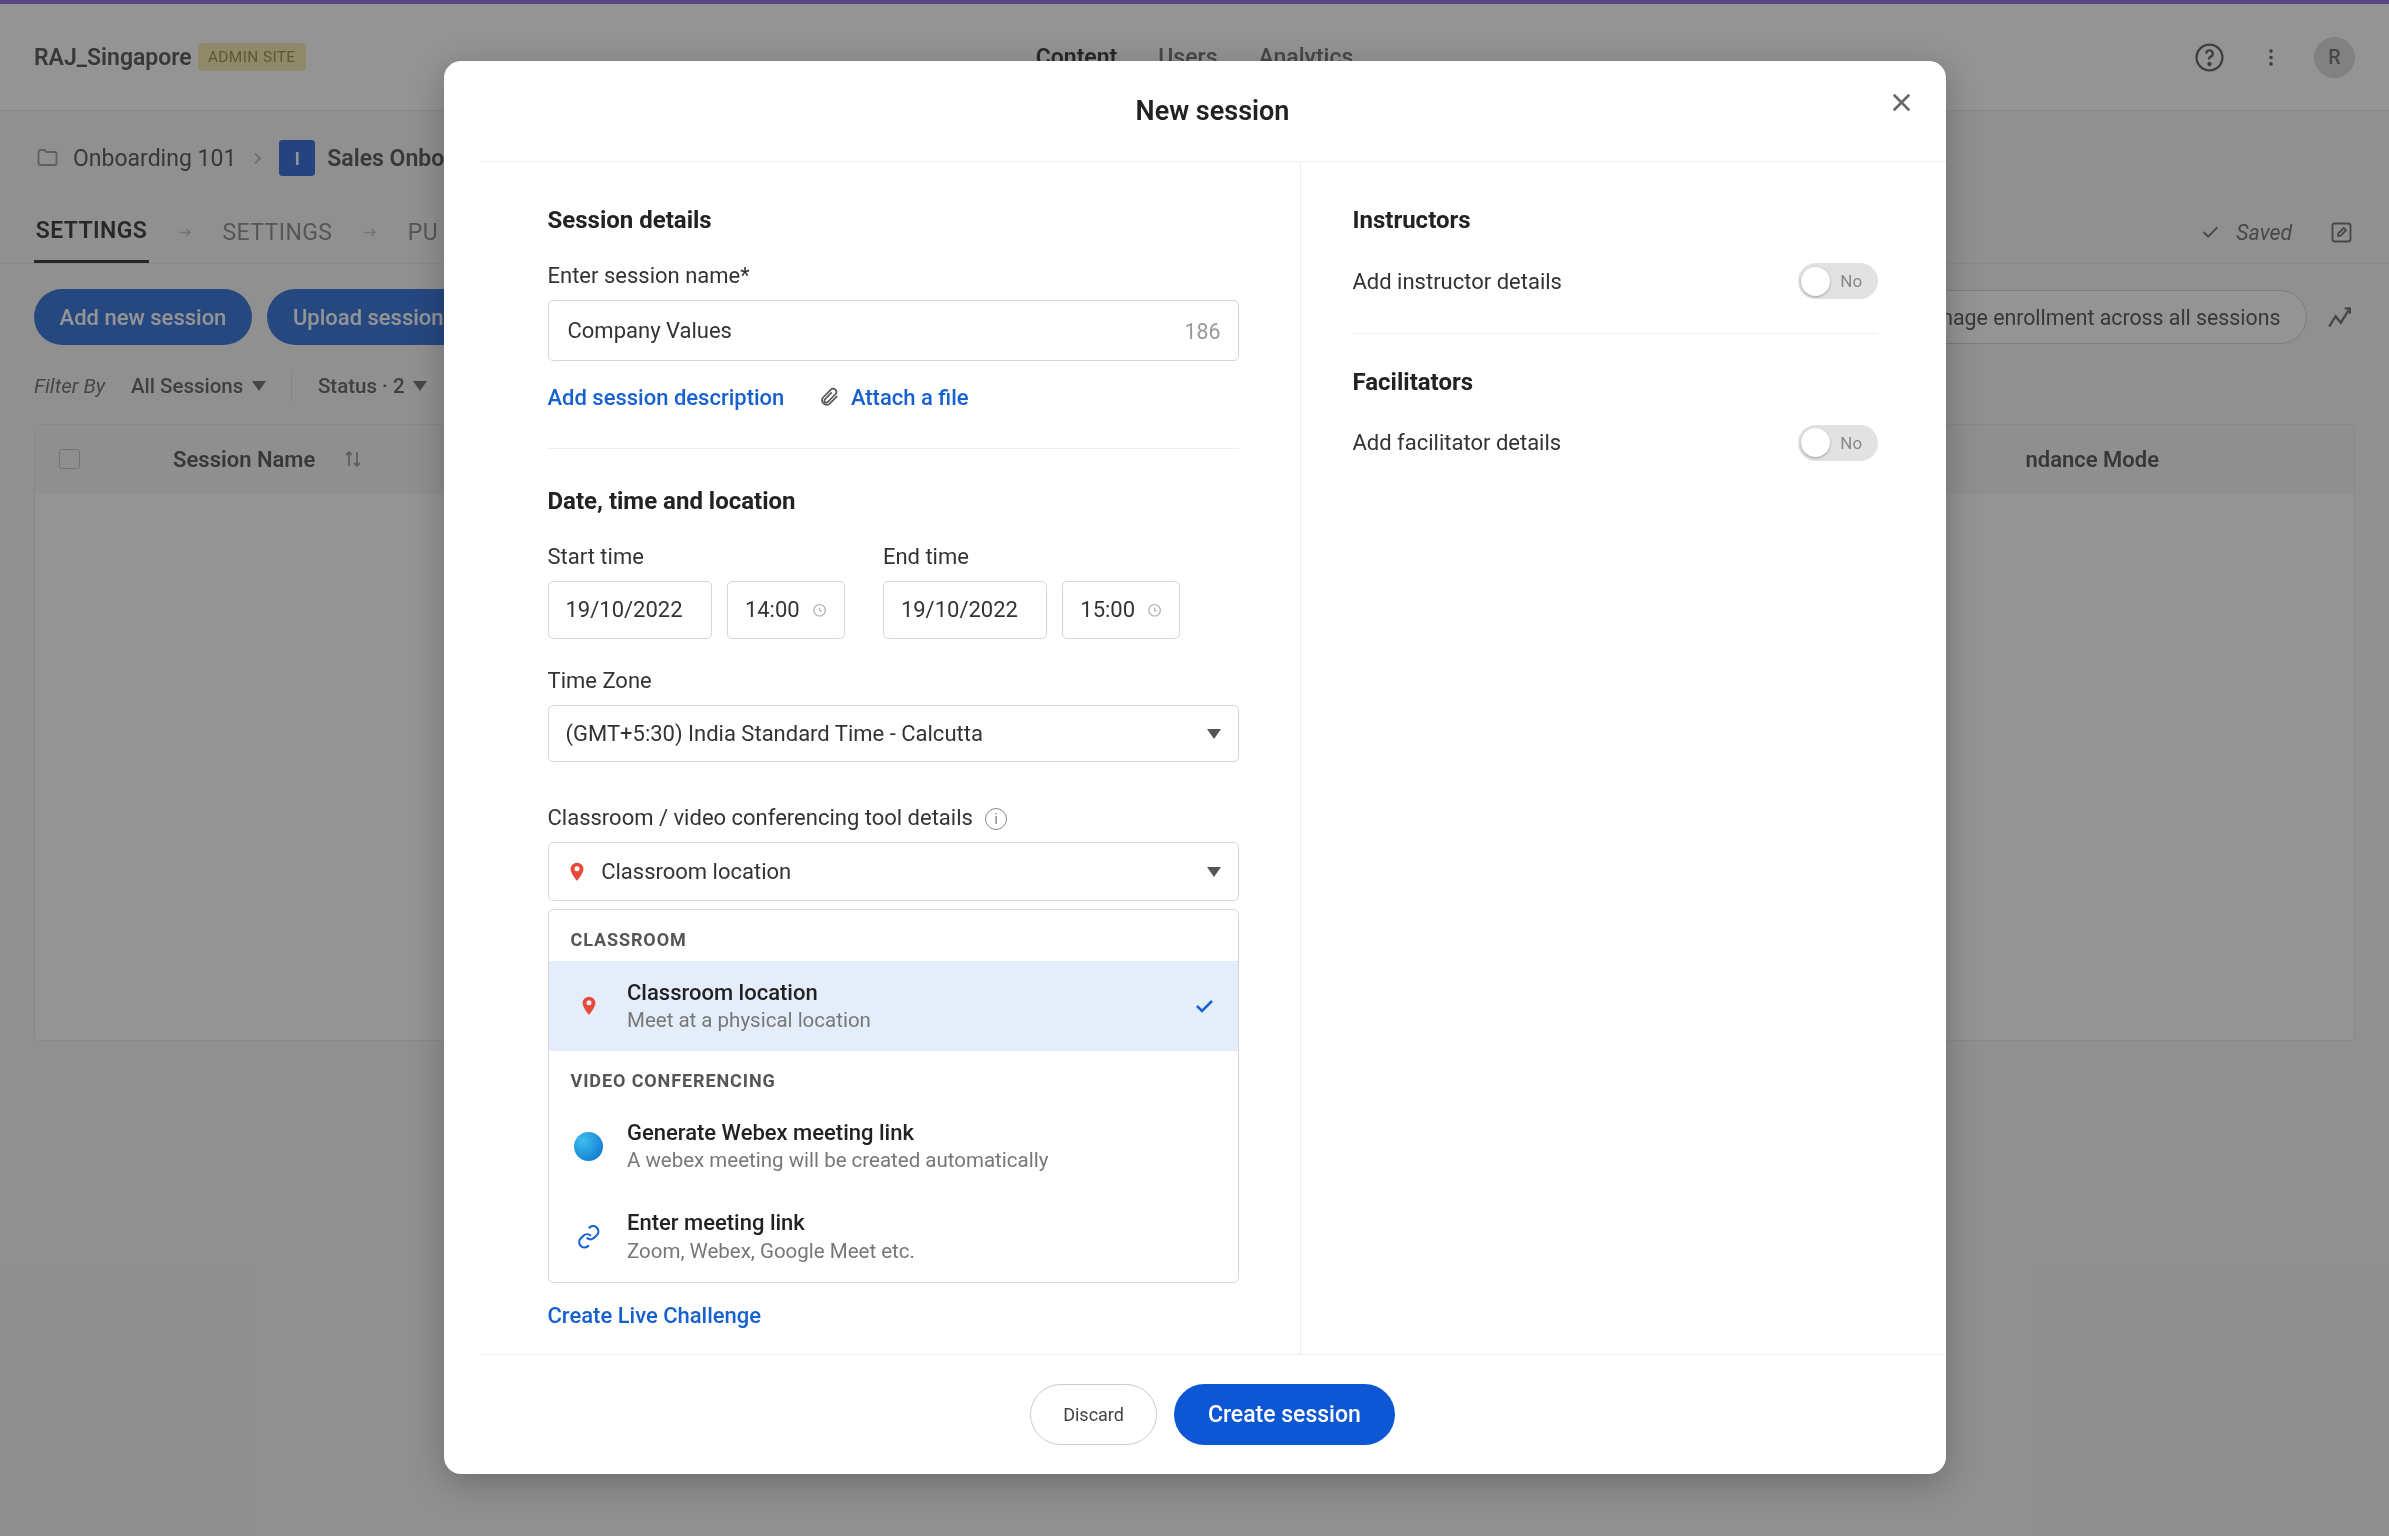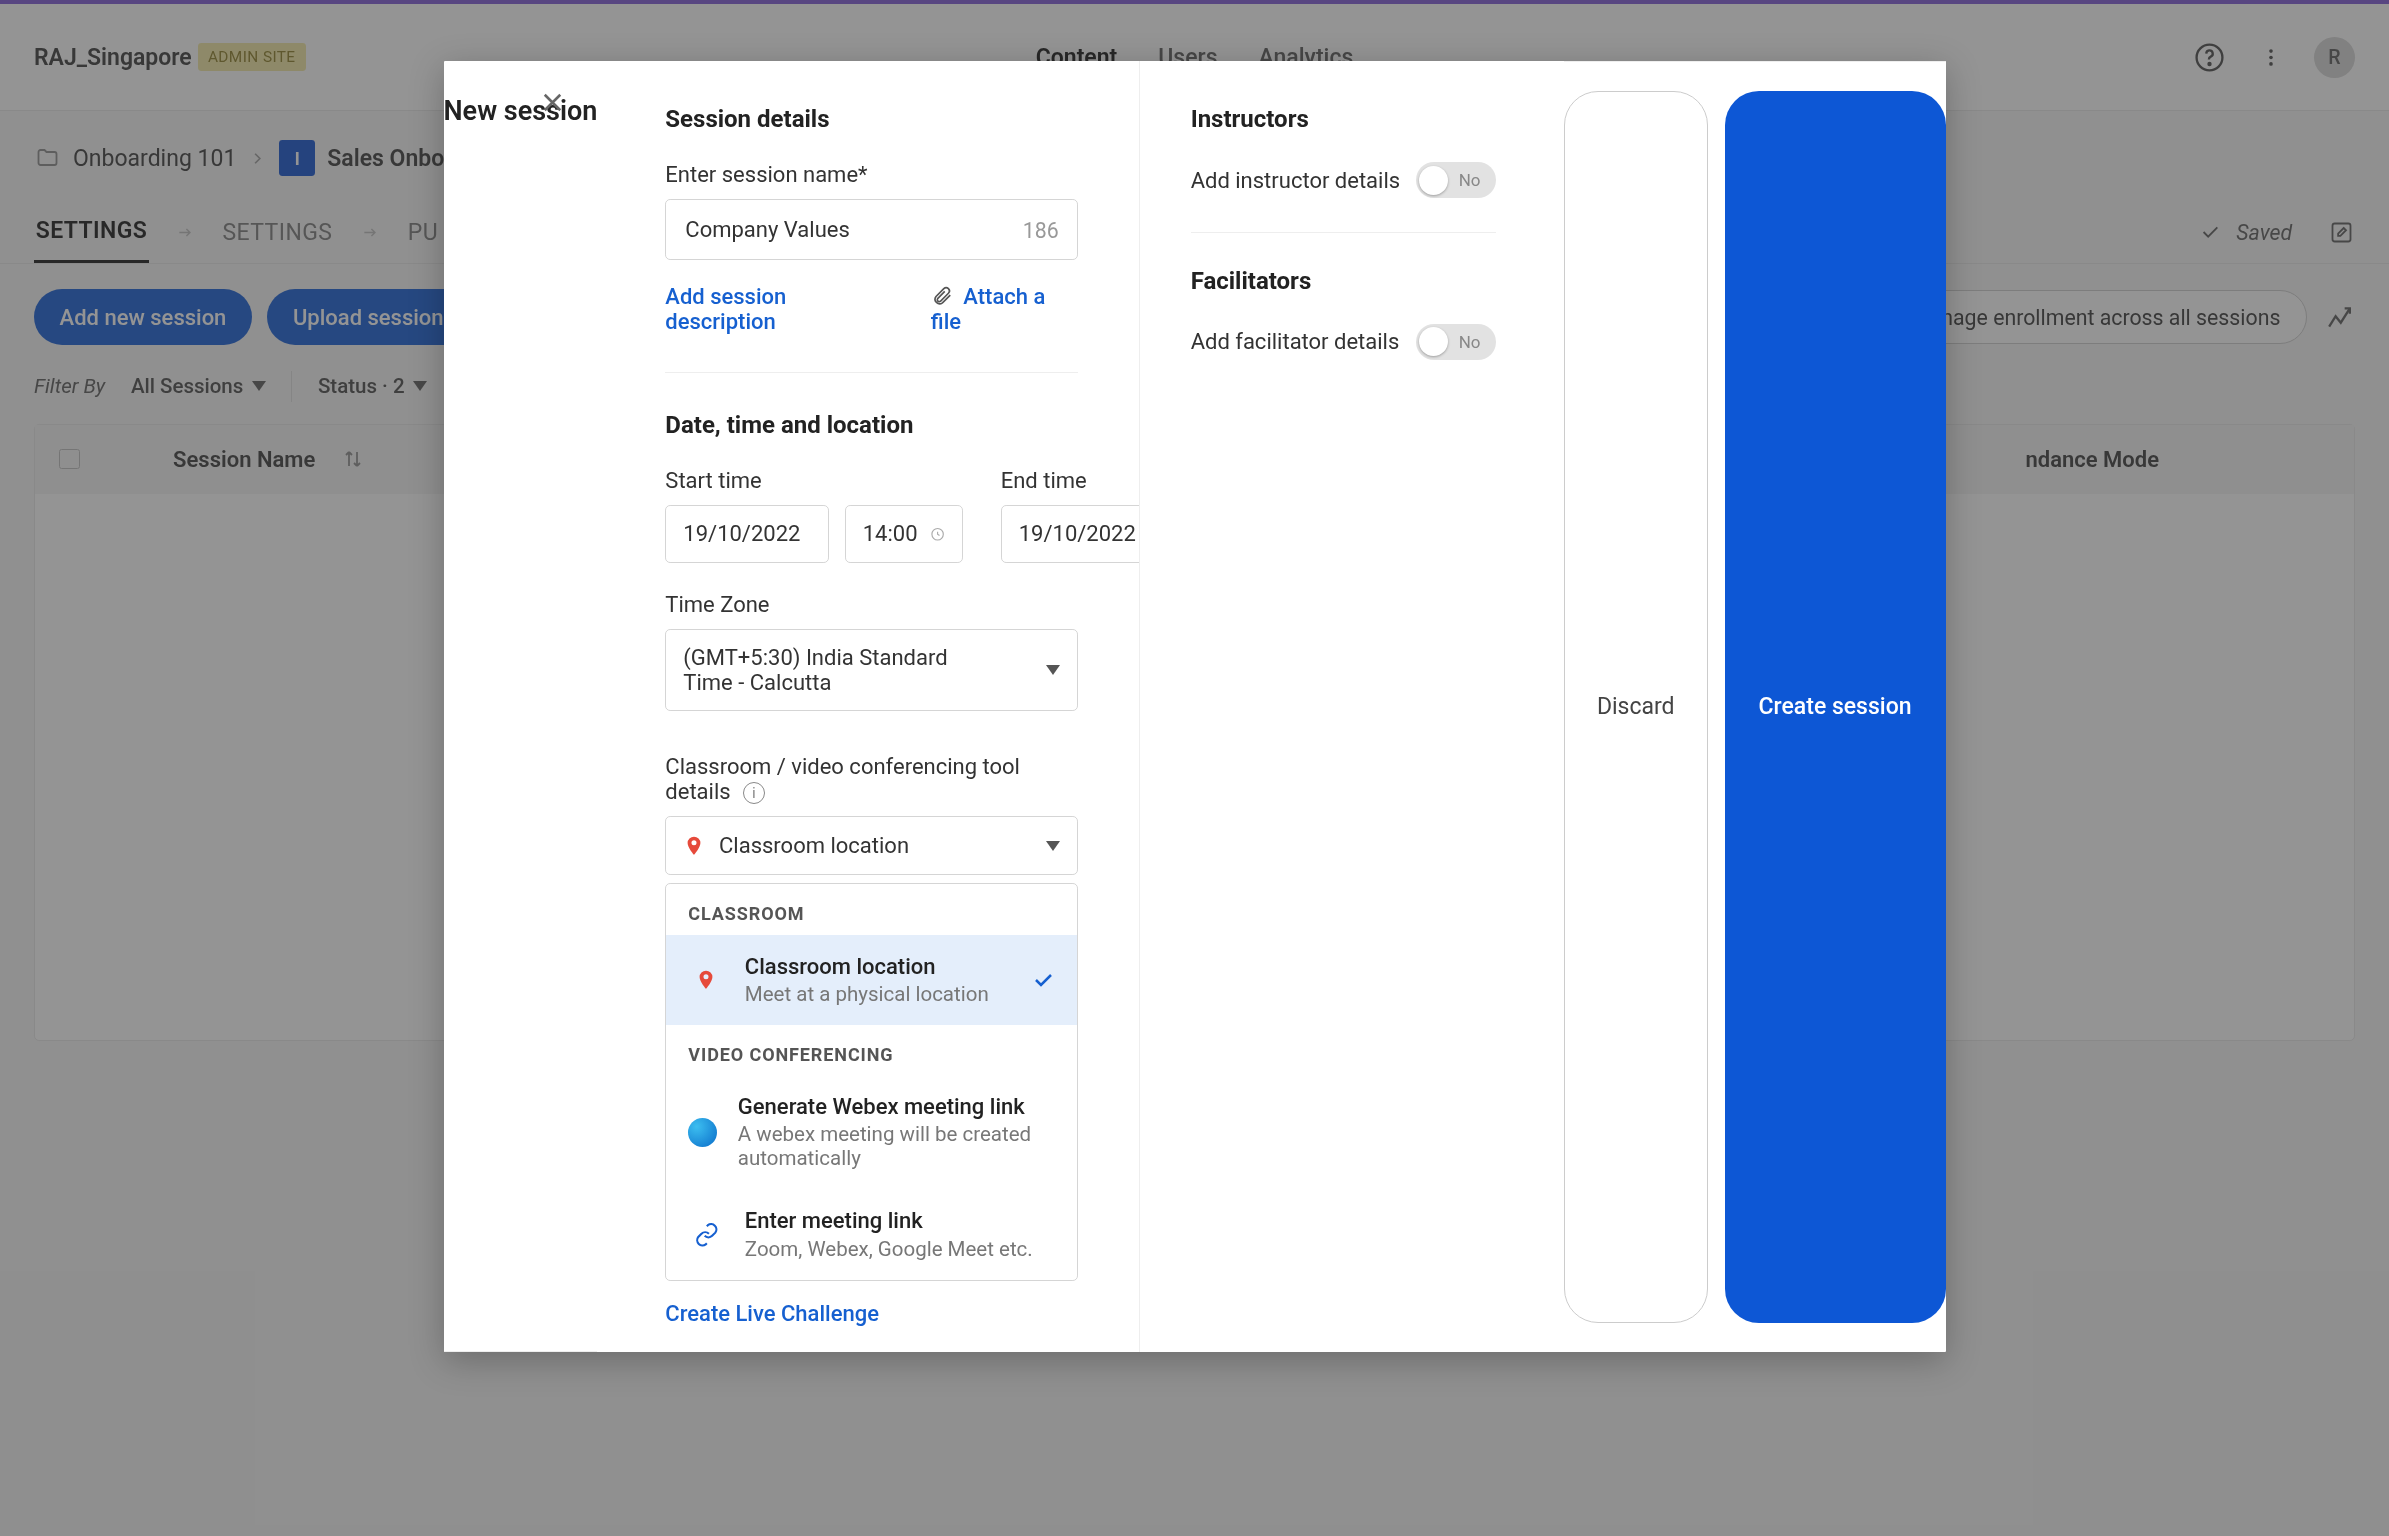--- a/index.html
+++ b/index.html
@@ -40,21 +40,21 @@
 .filter-item { display: flex; align-items: center; gap: 8.5px; font-weight: 500; }
 .filter-item .caret { color: #666; }
 .vsep { width: 0.9px; height: 31px; background: #ddd; }
 
 .table-wrap { margin: 0 34px; background: #fff; border: 0.9px solid #e6e6e6; border-radius: 5.1px; }
 .table-head { background: #f4f4f4; display: flex; align-items: center; padding: 22px 24px; font-size: 22px; font-weight: 600; color: #333; gap: 25.6px; }
 .checkbox { width: 20.5px; height: 20.5px; border: 1.7px solid #bbb; border-radius: 2.6px; }
 
 
 .overlay { position: absolute; inset: 0; background: rgba(60,60,60,.55); display: flex; align-items: flex-start; justify-content: center; padding-top: 61px; }
-.modal { width: 1502px; background: #fff; border-radius: 1px; box-shadow: 0 8.5px 34px rgba(0,0,0,.25); display: flex; max-height: 1417px; }
+.modal { width: 1502px; background: #fff; border-radius: 17px; box-shadow: 0 8.5px 34px rgba(0,0,0,.25); display: flex; flex-direction: column; max-height: 1417px; padding-left: 36px; }
 .modal-head { position: relative; padding: 34px 0; text-align: center; border-bottom: 0.9px solid #eee; }
 .modal-title { font-size: 27px; font-weight: 600; color: #222; }
 .modal-close { position: absolute; right: 29px; top: 25.6px; color: #666; cursor: pointer; }
 .modal-body { display: flex; flex: 1; overflow: hidden; }
 .modal-left { flex: 1 1 56%; padding: 44px 61px 25.6px 68px; overflow-y: auto; }
 .modal-right { flex: 1 1 44%; padding: 44px 68px 25.6px 51px; border-left: 0.9px solid #eee; }
 .modal-body::-webkit-scrollbar { width: 12px; }
 .modal-left::-webkit-scrollbar { width: 12px; }
 .modal-left::-webkit-scrollbar-thumb { background: #c9c9c9; border-radius: 6.8px; }
 
@@ -94,21 +94,21 @@
 .create-live { color:#1660d0; font-size:22px; font-weight:500; margin-top:20.5px; display:inline-block; }
 
 .toggle-row { display:flex; align-items:center; justify-content:space-between; margin-bottom:5.1px; }
 .toggle-label { font-size:22px; color:#333; }
 .toggle { width:80px; height:36px; background:#e2e2e2; border-radius:25.6px; position:relative; display:flex; align-items:center; padding:3.4px; }
 .toggle .knob { width:29px; height:29px; background:#fff; border-radius:50%; box-shadow:0 0.9px 2.6px rgba(0,0,0,.3); }
 .toggle .toggle-text { font-size:17px; color:#888; margin-left:auto; margin-right:12px; }
 .right-divider { height:0.9px; background:#eee; margin:34px 0; }
 
 .modal-foot { border-top:0.9px solid #eee; padding:29px 0; display:flex; justify-content:center; gap:17px; }
-.btn-discard { background:#fff; border:1.3px solid #ccc; color:#444; font-size:23px; padding:17px 32px; border-radius:34px; }
+.btn-discard { background:#fff; border:1.3px solid #ccc; color:#444; font-size:18px; padding:17px 32px; border-radius:34px; }
 .btn-create { background:#0d57d5; color:#fff; font-size:23px; padding:17px 34px; border-radius:34px; border:none; font-weight:500; }
 
 svg { display:block; }
 </style>
 </head>
 <body>
 
 <div class="topbar"></div>
 
 <div class="header">

